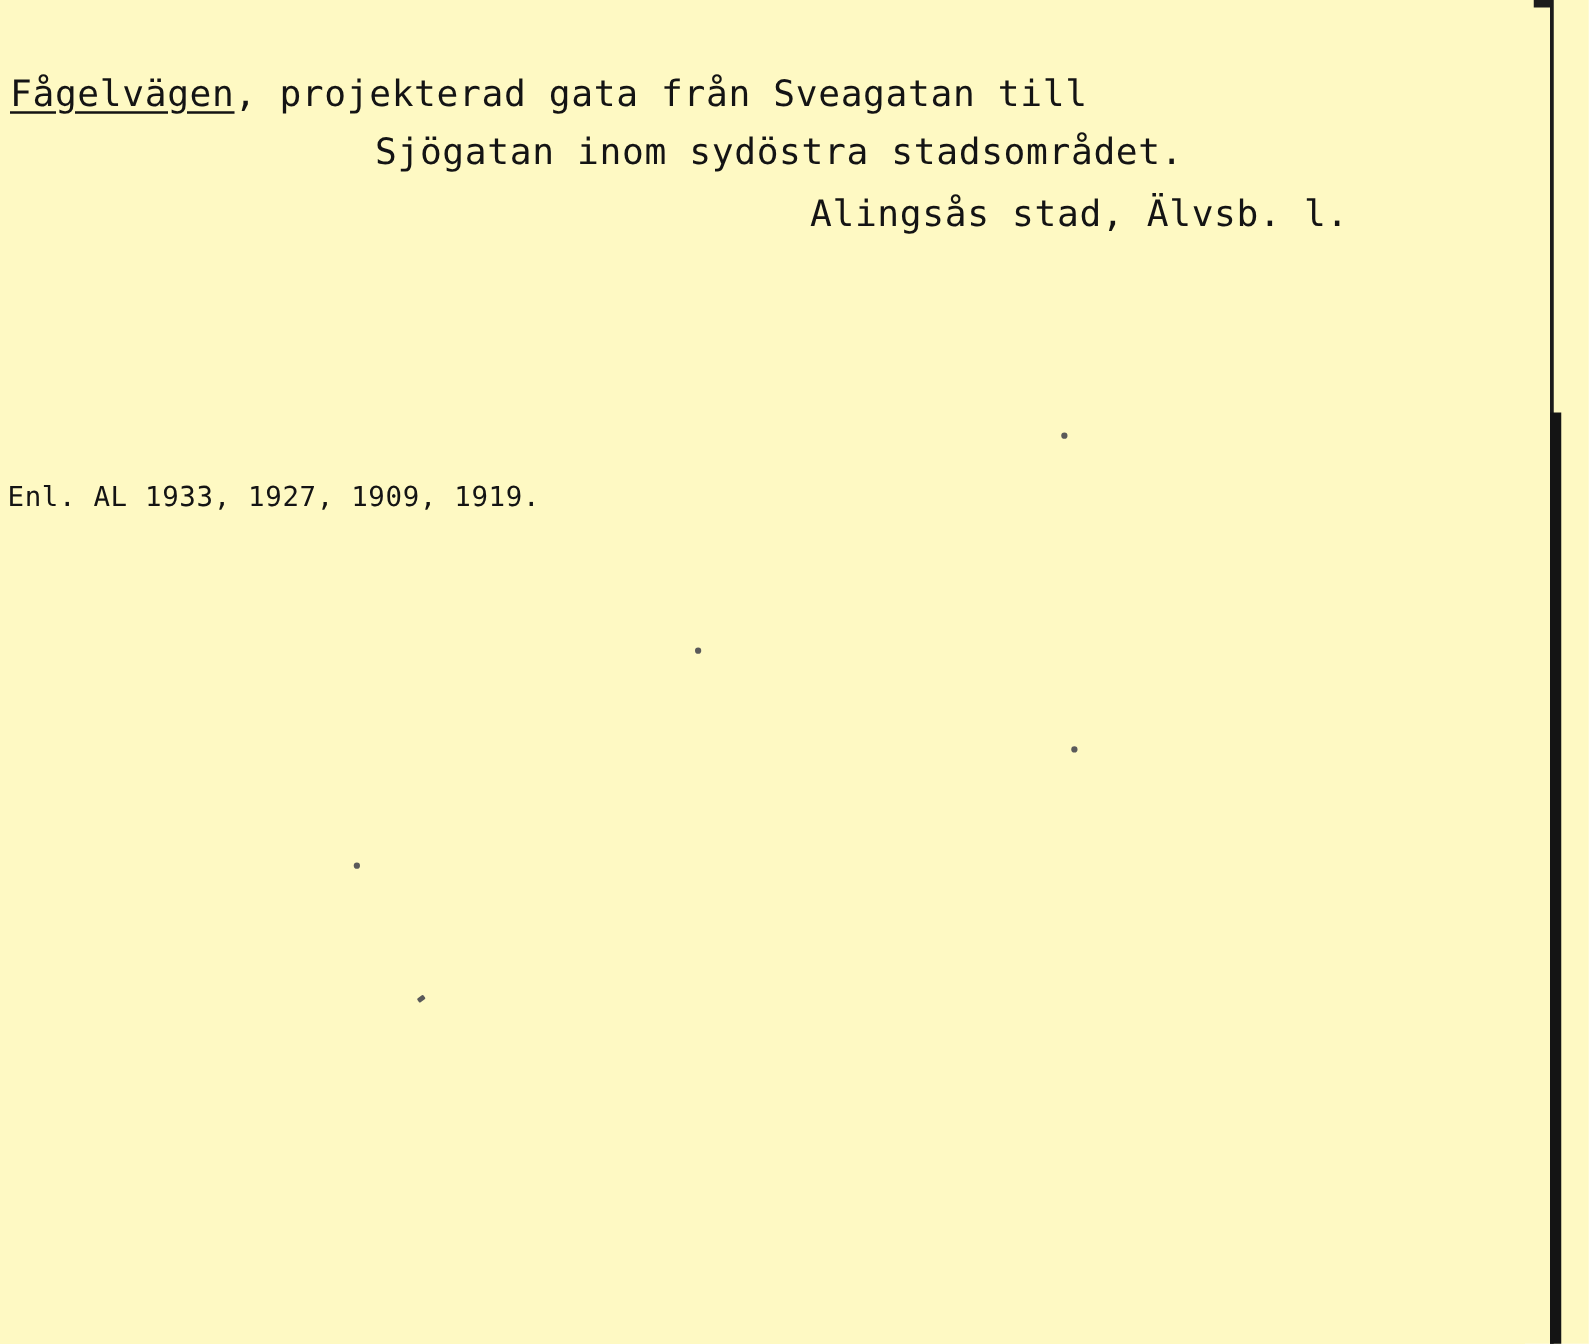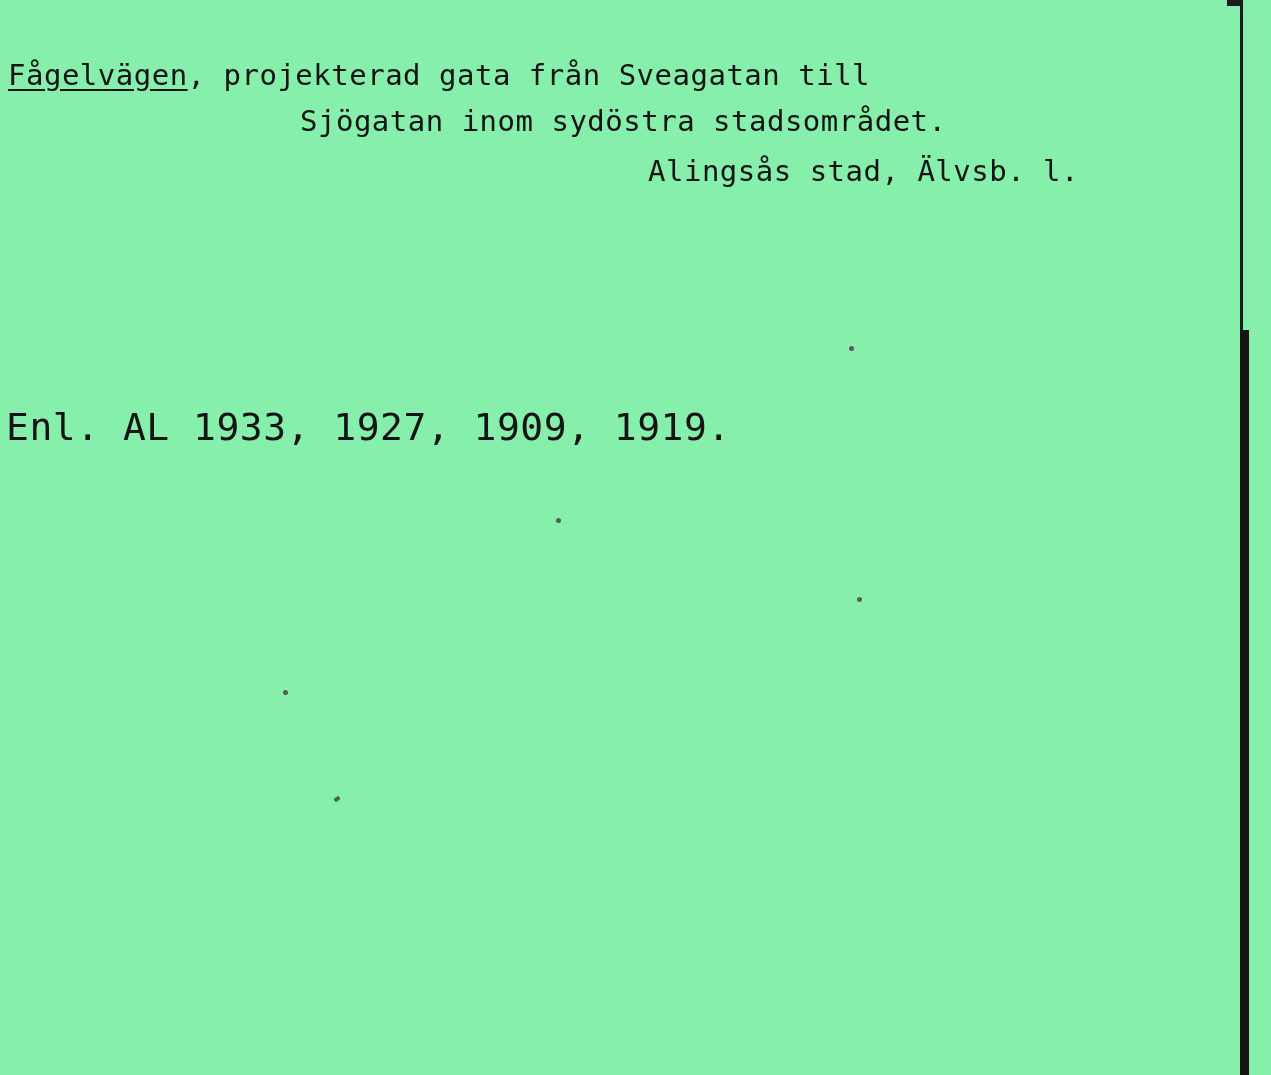--- a/index.html
+++ b/index.html
@@ -16,21 +16,21 @@
     color: #1a1a1a;
   }
 
   
   .card {
     position: absolute;
     left: 0;
     top: 0;
     width: 1271px;
     height: 1075px;
-    background: #86efac;
+    background: #fef9c3;
   }
 
   
   .right-edge {
     position: absolute;
     top: 0;
     right: 28px;
     width: 3px;
     height: 1075px;
     background: #1c1c1c;
@@ -76,22 +76,22 @@
     font-size: 29px;
   }
   #line3 {
     left: 648px;
     top: 154px;
     font-size: 29px;
   }
 
   #source-line {
     left: 6px;
-    top: 405px;
-    font-size: 38px;
+    top: 386px;
+    font-size: 22px;
     text-align: center;
   }
 
   #signature-line {
     left: 760px;
     top: 1010px;
     font-size: 29px;
   }
 
   

